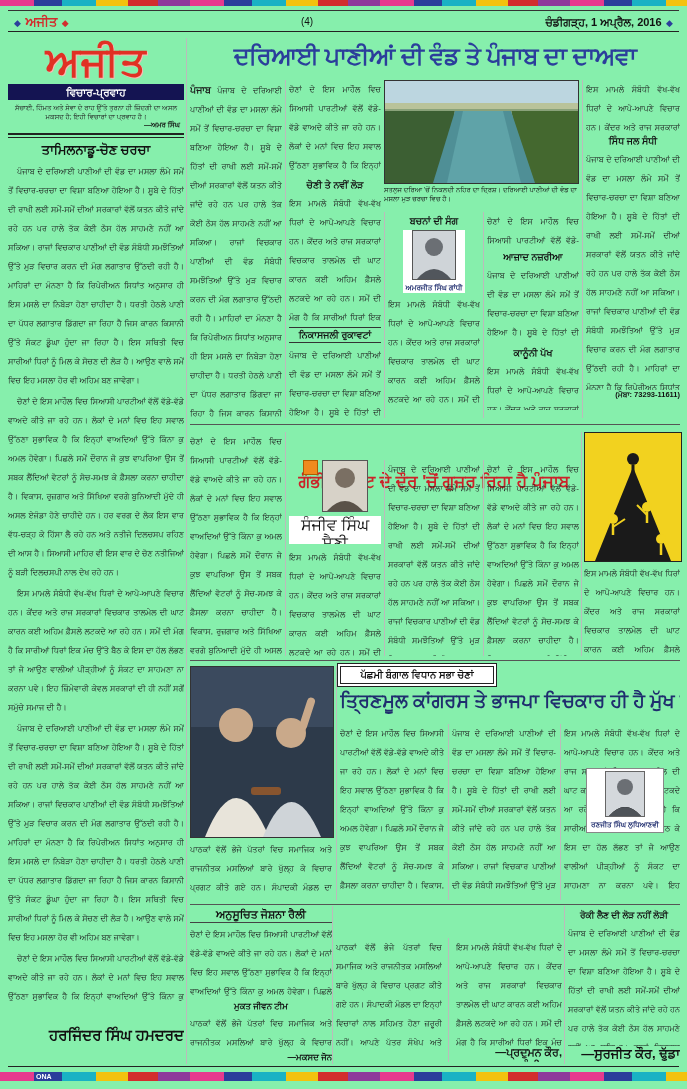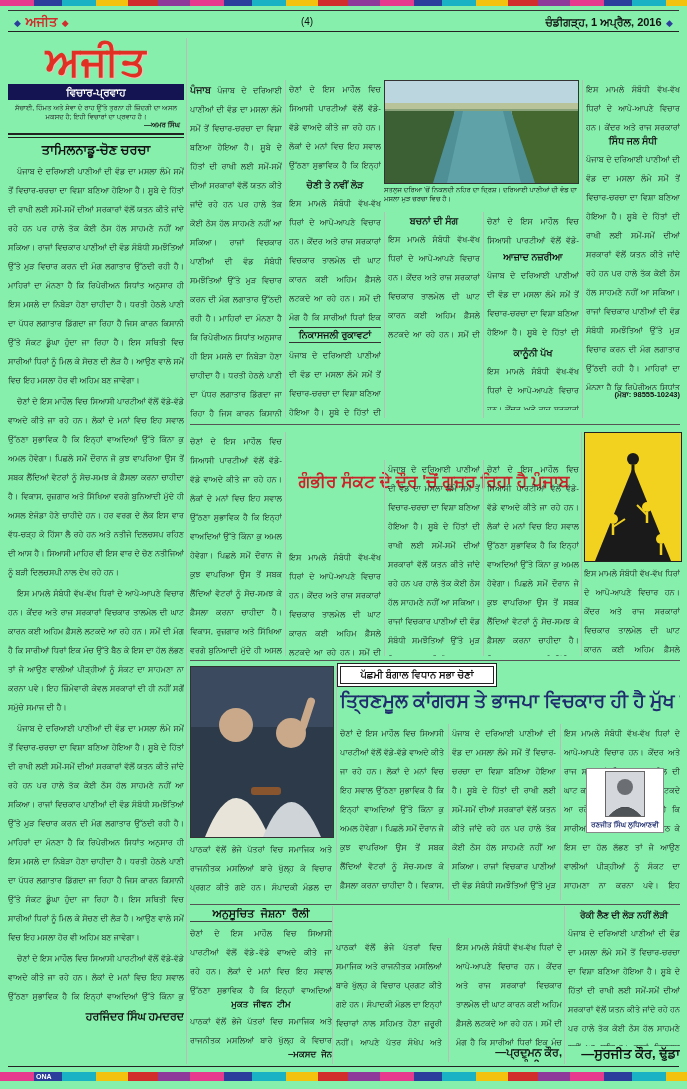--- a/index.html
+++ b/index.html
@@ -63,24 +63,25 @@
     <div class="div2" style="margin:4px 0;"></div>
     <div class="edtitle">ਤਾਮਿਲਨਾਡੂ-ਚੋਣ ਚਰਚਾ</div>
     <div class="body-col" style="height:846px;margin-top:4px;">
       <p>ਪੰਜਾਬ ਦੇ ਦਰਿਆਈ ਪਾਣੀਆਂ ਦੀ ਵੰਡ ਦਾ ਮਸਲਾ ਲੰਮੇ ਸਮੇਂ ਤੋਂ ਵਿਚਾਰ-ਚਰਚਾ ਦਾ ਵਿਸ਼ਾ ਬਣਿਆ ਹੋਇਆ ਹੈ। ਸੂਬੇ ਦੇ ਹਿੱਤਾਂ ਦੀ ਰਾਖੀ ਲਈ ਸਮੇਂ-ਸਮੇਂ ਦੀਆਂ ਸਰਕਾਰਾਂ ਵੱਲੋਂ ਯਤਨ ਕੀਤੇ ਜਾਂਦੇ ਰਹੇ ਹਨ ਪਰ ਹਾਲੇ ਤੱਕ ਕੋਈ ਠੋਸ ਹੱਲ ਸਾਹਮਣੇ ਨਹੀਂ ਆ ਸਕਿਆ। ਰਾਜਾਂ ਵਿਚਕਾਰ ਪਾਣੀਆਂ ਦੀ ਵੰਡ ਸੰਬੰਧੀ ਸਮਝੌਤਿਆਂ ਉੱਤੇ ਮੁੜ ਵਿਚਾਰ ਕਰਨ ਦੀ ਮੰਗ ਲਗਾਤਾਰ ਉੱਠਦੀ ਰਹੀ ਹੈ। ਮਾਹਿਰਾਂ ਦਾ ਮੰਨਣਾ ਹੈ ਕਿ ਰਿਪੇਰੀਅਨ ਸਿਧਾਂਤ ਅਨੁਸਾਰ ਹੀ ਇਸ ਮਸਲੇ ਦਾ ਨਿਬੇੜਾ ਹੋਣਾ ਚਾਹੀਦਾ ਹੈ। ਧਰਤੀ ਹੇਠਲੇ ਪਾਣੀ ਦਾ ਪੱਧਰ ਲਗਾਤਾਰ ਡਿੱਗਦਾ ਜਾ ਰਿਹਾ ਹੈ ਜਿਸ ਕਾਰਨ ਕਿਸਾਨੀ ਉੱਤੇ ਸੰਕਟ ਡੂੰਘਾ ਹੁੰਦਾ ਜਾ ਰਿਹਾ ਹੈ। ਇਸ ਸਥਿਤੀ ਵਿਚ ਸਾਰੀਆਂ ਧਿਰਾਂ ਨੂੰ ਮਿਲ ਕੇ ਸੋਚਣ ਦੀ ਲੋੜ ਹੈ। ਆਉਣ ਵਾਲੇ ਸਮੇਂ ਵਿਚ ਇਹ ਮਸਲਾ ਹੋਰ ਵੀ ਅਹਿਮ ਬਣ ਜਾਵੇਗਾ।</p>
       <p>ਚੋਣਾਂ ਦੇ ਇਸ ਮਾਹੌਲ ਵਿਚ ਸਿਆਸੀ ਪਾਰਟੀਆਂ ਵੱਲੋਂ ਵੱਡੇ-ਵੱਡੇ ਵਾਅਦੇ ਕੀਤੇ ਜਾ ਰਹੇ ਹਨ। ਲੋਕਾਂ ਦੇ ਮਨਾਂ ਵਿਚ ਇਹ ਸਵਾਲ ਉੱਠਣਾ ਸੁਭਾਵਿਕ ਹੈ ਕਿ ਇਨ੍ਹਾਂ ਵਾਅਦਿਆਂ ਉੱਤੇ ਕਿੰਨਾ ਕੁ ਅਮਲ ਹੋਵੇਗਾ। ਪਿਛਲੇ ਸਮੇਂ ਦੌਰਾਨ ਜੋ ਕੁਝ ਵਾਪਰਿਆ ਉਸ ਤੋਂ ਸਬਕ ਲੈਂਦਿਆਂ ਵੋਟਰਾਂ ਨੂੰ ਸੋਚ-ਸਮਝ ਕੇ ਫ਼ੈਸਲਾ ਕਰਨਾ ਚਾਹੀਦਾ ਹੈ। ਵਿਕਾਸ, ਰੁਜ਼ਗਾਰ ਅਤੇ ਸਿੱਖਿਆ ਵਰਗੇ ਬੁਨਿਆਦੀ ਮੁੱਦੇ ਹੀ ਅਸਲ ਏਜੰਡਾ ਹੋਣੇ ਚਾਹੀਦੇ ਹਨ। ਹਰ ਵਰਗ ਦੇ ਲੋਕ ਇਸ ਵਾਰ ਵੱਧ-ਚੜ੍ਹ ਕੇ ਹਿੱਸਾ ਲੈ ਰਹੇ ਹਨ ਅਤੇ ਨਤੀਜੇ ਦਿਲਚਸਪ ਰਹਿਣ ਦੀ ਆਸ ਹੈ। ਸਿਆਸੀ ਮਾਹਿਰ ਵੀ ਇਸ ਵਾਰ ਦੇ ਚੋਣ ਨਤੀਜਿਆਂ ਨੂੰ ਬੜੀ ਦਿਲਚਸਪੀ ਨਾਲ ਦੇਖ ਰਹੇ ਹਨ।</p>
       <p>ਇਸ ਮਾਮਲੇ ਸੰਬੰਧੀ ਵੱਖ-ਵੱਖ ਧਿਰਾਂ ਦੇ ਆਪੋ-ਆਪਣੇ ਵਿਚਾਰ ਹਨ। ਕੇਂਦਰ ਅਤੇ ਰਾਜ ਸਰਕਾਰਾਂ ਵਿਚਕਾਰ ਤਾਲਮੇਲ ਦੀ ਘਾਟ ਕਾਰਨ ਕਈ ਅਹਿਮ ਫ਼ੈਸਲੇ ਲਟਕਦੇ ਆ ਰਹੇ ਹਨ। ਸਮੇਂ ਦੀ ਮੰਗ ਹੈ ਕਿ ਸਾਰੀਆਂ ਧਿਰਾਂ ਇਕ ਮੰਚ ਉੱਤੇ ਬੈਠ ਕੇ ਇਸ ਦਾ ਹੱਲ ਲੱਭਣ ਤਾਂ ਜੋ ਆਉਣ ਵਾਲੀਆਂ ਪੀੜ੍ਹੀਆਂ ਨੂੰ ਸੰਕਟ ਦਾ ਸਾਹਮਣਾ ਨਾ ਕਰਨਾ ਪਵੇ। ਇਹ ਜ਼ਿੰਮੇਵਾਰੀ ਕੇਵਲ ਸਰਕਾਰਾਂ ਦੀ ਹੀ ਨਹੀਂ ਸਗੋਂ ਸਮੁੱਚੇ ਸਮਾਜ ਦੀ ਹੈ।</p>
       <p>ਪੰਜਾਬ ਦੇ ਦਰਿਆਈ ਪਾਣੀਆਂ ਦੀ ਵੰਡ ਦਾ ਮਸਲਾ ਲੰਮੇ ਸਮੇਂ ਤੋਂ ਵਿਚਾਰ-ਚਰਚਾ ਦਾ ਵਿਸ਼ਾ ਬਣਿਆ ਹੋਇਆ ਹੈ। ਸੂਬੇ ਦੇ ਹਿੱਤਾਂ ਦੀ ਰਾਖੀ ਲਈ ਸਮੇਂ-ਸਮੇਂ ਦੀਆਂ ਸਰਕਾਰਾਂ ਵੱਲੋਂ ਯਤਨ ਕੀਤੇ ਜਾਂਦੇ ਰਹੇ ਹਨ ਪਰ ਹਾਲੇ ਤੱਕ ਕੋਈ ਠੋਸ ਹੱਲ ਸਾਹਮਣੇ ਨਹੀਂ ਆ ਸਕਿਆ। ਰਾਜਾਂ ਵਿਚਕਾਰ ਪਾਣੀਆਂ ਦੀ ਵੰਡ ਸੰਬੰਧੀ ਸਮਝੌਤਿਆਂ ਉੱਤੇ ਮੁੜ ਵਿਚਾਰ ਕਰਨ ਦੀ ਮੰਗ ਲਗਾਤਾਰ ਉੱਠਦੀ ਰਹੀ ਹੈ। ਮਾਹਿਰਾਂ ਦਾ ਮੰਨਣਾ ਹੈ ਕਿ ਰਿਪੇਰੀਅਨ ਸਿਧਾਂਤ ਅਨੁਸਾਰ ਹੀ ਇਸ ਮਸਲੇ ਦਾ ਨਿਬੇੜਾ ਹੋਣਾ ਚਾਹੀਦਾ ਹੈ। ਧਰਤੀ ਹੇਠਲੇ ਪਾਣੀ ਦਾ ਪੱਧਰ ਲਗਾਤਾਰ ਡਿੱਗਦਾ ਜਾ ਰਿਹਾ ਹੈ ਜਿਸ ਕਾਰਨ ਕਿਸਾਨੀ ਉੱਤੇ ਸੰਕਟ ਡੂੰਘਾ ਹੁੰਦਾ ਜਾ ਰਿਹਾ ਹੈ। ਇਸ ਸਥਿਤੀ ਵਿਚ ਸਾਰੀਆਂ ਧਿਰਾਂ ਨੂੰ ਮਿਲ ਕੇ ਸੋਚਣ ਦੀ ਲੋੜ ਹੈ। ਆਉਣ ਵਾਲੇ ਸਮੇਂ ਵਿਚ ਇਹ ਮਸਲਾ ਹੋਰ ਵੀ ਅਹਿਮ ਬਣ ਜਾਵੇਗਾ।</p>
       <p>ਚੋਣਾਂ ਦੇ ਇਸ ਮਾਹੌਲ ਵਿਚ ਸਿਆਸੀ ਪਾਰਟੀਆਂ ਵੱਲੋਂ ਵੱਡੇ-ਵੱਡੇ ਵਾਅਦੇ ਕੀਤੇ ਜਾ ਰਹੇ ਹਨ। ਲੋਕਾਂ ਦੇ ਮਨਾਂ ਵਿਚ ਇਹ ਸਵਾਲ ਉੱਠਣਾ ਸੁਭਾਵਿਕ ਹੈ ਕਿ ਇਨ੍ਹਾਂ ਵਾਅਦਿਆਂ ਉੱਤੇ ਕਿੰਨਾ ਕੁ ਅਮਲ ਹੋਵੇਗਾ। ਪਿਛਲੇ ਸਮੇਂ ਦੌਰਾਨ ਜੋ ਕੁਝ ਵਾਪਰਿਆ ਉਸ ਤੋਂ ਸਬਕ ਲੈਂਦਿਆਂ ਵੋਟਰਾਂ ਨੂੰ ਸੋਚ-ਸਮਝ ਕੇ ਫ਼ੈਸਲਾ ਕਰਨਾ ਚਾਹੀਦਾ ਹੈ। ਵਿਕਾਸ, ਰੁਜ਼ਗਾਰ ਅਤੇ ਸਿੱਖਿਆ ਵਰਗੇ ਬੁਨਿਆਦੀ ਮੁੱਦੇ ਹੀ ਅਸਲ ਏਜੰਡਾ ਹੋਣੇ ਚਾਹੀਦੇ ਹਨ। ਹਰ ਵਰਗ ਦੇ ਲੋਕ ਇਸ ਵਾਰ ਵੱਧ-ਚੜ੍ਹ ਕੇ ਹਿੱਸਾ ਲੈ ਰਹੇ ਹਨ ਅਤੇ ਨਤੀਜੇ ਦਿਲਚਸਪ ਰਹਿਣ ਦੀ ਆਸ ਹੈ। ਸਿਆਸੀ ਮਾਹਿਰ ਵੀ ਇਸ ਵਾਰ ਦੇ ਚੋਣ ਨਤੀਜਿਆਂ ਨੂੰ ਬੜੀ ਦਿਲਚਸਪੀ ਨਾਲ ਦੇਖ ਰਹੇ ਹਨ।</p>
       <p>ਇਸ ਮਾਮਲੇ ਸੰਬੰਧੀ ਵੱਖ-ਵੱਖ ਧਿਰਾਂ ਦੇ ਆਪੋ-ਆਪਣੇ ਵਿਚਾਰ ਹਨ। ਕੇਂਦਰ ਅਤੇ ਰਾਜ ਸਰਕਾਰਾਂ ਵਿਚਕਾਰ ਤਾਲਮੇਲ ਦੀ ਘਾਟ ਕਾਰਨ ਕਈ ਅਹਿਮ ਫ਼ੈਸਲੇ ਲਟਕਦੇ ਆ ਰਹੇ ਹਨ। ਸਮੇਂ ਦੀ ਮੰਗ ਹੈ ਕਿ ਸਾਰੀਆਂ ਧਿਰਾਂ ਇਕ ਮੰਚ ਉੱਤੇ ਬੈਠ ਕੇ ਇਸ ਦਾ ਹੱਲ ਲੱਭਣ ਤਾਂ ਜੋ ਆਉਣ ਵਾਲੀਆਂ ਪੀੜ੍ਹੀਆਂ ਨੂੰ ਸੰਕਟ ਦਾ ਸਾਹਮਣਾ ਨਾ ਕਰਨਾ ਪਵੇ। ਇਹ ਜ਼ਿੰਮੇਵਾਰੀ ਕੇਵਲ ਸਰਕਾਰਾਂ ਦੀ ਹੀ ਨਹੀਂ ਸਗੋਂ ਸਮੁੱਚੇ ਸਮਾਜ ਦੀ ਹੈ।</p>
     </div>
-    <div class="sig" style="font-size:11px;margin-top:2px;font-family:Liberation Serif, serif;">ਹਰਜਿੰਦਰ ਸਿੰਘ ਹਮਦਰਦ</div>
+    <div class="sig" style="font-size:15px;margin-top:18px;">ਹਰਜਿੰਦਰ ਸਿੰਘ ਹਮਦਰਦ</div>
   </div>
   <div class="abs rule-v" style="left:186px;top:38px;height:1026px;"></div>
 
+  <div class="abs headline-main" style="left:190px;top:42px;width:490px;height:32px;">ਦਰਿਆਈ ਪਾਣੀਆਂ ਦੀ ਵੰਡ ਤੇ ਪੰਜਾਬ ਦਾ ਦਾਅਵਾ</div>
 
   <div class="abs photo-frame" style="left:384px;top:80px;width:193px;height:102px;">
     <svg width="193" height="102" viewBox="0 0 193 102">
       <rect x="0" y="0" width="193" height="30" fill="#bcd6e0"></rect>
       <rect x="0" y="22" width="193" height="80" fill="#b9c39a"></rect>
       <path d="M0,28 L70,28 L60,102 L0,102 Z" fill="#3c5f33"></path>
       <path d="M193,28 L126,28 L140,102 L193,102 Z" fill="#44682f"></path>
       <path d="M70,30 L126,30 L150,102 L48,102 Z" fill="#4f8f96"></path>
       <path d="M78,30 L118,30 L136,102 L62,102 Z" fill="#5fa3a8"></path>
       <rect x="0" y="28" width="193" height="2" fill="#8aa27a"></rect>
@@ -96,48 +97,62 @@
   <div class="abs" style="left:289px;top:80px;width:92px;height:338px;overflow:hidden;">
     <div class="body-col" style="height:96px;">ਚੋਣਾਂ ਦੇ ਇਸ ਮਾਹੌਲ ਵਿਚ ਸਿਆਸੀ ਪਾਰਟੀਆਂ ਵੱਲੋਂ ਵੱਡੇ-ਵੱਡੇ ਵਾਅਦੇ ਕੀਤੇ ਜਾ ਰਹੇ ਹਨ। ਲੋਕਾਂ ਦੇ ਮਨਾਂ ਵਿਚ ਇਹ ਸਵਾਲ ਉੱਠਣਾ ਸੁਭਾਵਿਕ ਹੈ ਕਿ ਇਨ੍ਹਾਂ ਵਾਅਦਿਆਂ ਉੱਤੇ ਕਿੰਨਾ ਕੁ ਅਮਲ ਹੋਵੇਗਾ। ਪਿਛਲੇ ਸਮੇਂ ਦੌਰਾਨ ਜੋ ਕੁਝ ਵਾਪਰਿਆ ਉਸ ਤੋਂ ਸਬਕ ਲੈਂਦਿਆਂ ਵੋਟਰਾਂ ਨੂੰ ਸੋਚ-ਸਮਝ ਕੇ ਫ਼ੈਸਲਾ ਕਰਨਾ ਚਾਹੀਦਾ ਹੈ। ਵਿਕਾਸ, ਰੁਜ਼ਗਾਰ ਅਤੇ ਸਿੱਖਿਆ ਵਰਗੇ ਬੁਨਿਆਦੀ ਮੁੱਦੇ ਹੀ ਅਸਲ ਏਜੰਡਾ ਹੋਣੇ ਚਾਹੀਦੇ ਹਨ। ਹਰ ਵਰਗ ਦੇ ਲੋਕ ਇਸ ਵਾਰ ਵੱਧ-ਚੜ੍ਹ ਕੇ ਹਿੱਸਾ ਲੈ ਰਹੇ ਹਨ ਅਤੇ ਨਤੀਜੇ ਦਿਲਚਸਪ ਰਹਿਣ ਦੀ ਆਸ ਹੈ। ਸਿਆਸੀ ਮਾਹਿਰ ਵੀ ਇਸ ਵਾਰ ਦੇ ਚੋਣ ਨਤੀਜਿਆਂ ਨੂੰ ਬੜੀ ਦਿਲਚਸਪੀ ਨਾਲ ਦੇਖ ਰਹੇ ਹਨ।</div>
     <div class="subhead">ਚੋਣੀ ਤੇ ਨਵੀਂ ਲੋੜ</div>
     <div class="body-col" style="height:130px;">ਇਸ ਮਾਮਲੇ ਸੰਬੰਧੀ ਵੱਖ-ਵੱਖ ਧਿਰਾਂ ਦੇ ਆਪੋ-ਆਪਣੇ ਵਿਚਾਰ ਹਨ। ਕੇਂਦਰ ਅਤੇ ਰਾਜ ਸਰਕਾਰਾਂ ਵਿਚਕਾਰ ਤਾਲਮੇਲ ਦੀ ਘਾਟ ਕਾਰਨ ਕਈ ਅਹਿਮ ਫ਼ੈਸਲੇ ਲਟਕਦੇ ਆ ਰਹੇ ਹਨ। ਸਮੇਂ ਦੀ ਮੰਗ ਹੈ ਕਿ ਸਾਰੀਆਂ ਧਿਰਾਂ ਇਕ ਮੰਚ ਉੱਤੇ ਬੈਠ ਕੇ ਇਸ ਦਾ ਹੱਲ ਲੱਭਣ ਤਾਂ ਜੋ ਆਉਣ ਵਾਲੀਆਂ ਪੀੜ੍ਹੀਆਂ ਨੂੰ ਸੰਕਟ ਦਾ ਸਾਹਮਣਾ ਨਾ ਕਰਨਾ ਪਵੇ। ਇਹ ਜ਼ਿੰਮੇਵਾਰੀ ਕੇਵਲ ਸਰਕਾਰਾਂ ਦੀ ਹੀ ਨਹੀਂ ਸਗੋਂ ਸਮੁੱਚੇ ਸਮਾਜ ਦੀ ਹੈ।</div>
     <div class="subhead boxed">ਨਿਕਾਸਜਲੀ ਰੁਕਾਵਟਾਂ</div>
     <div class="body-col" style="height:74px;">ਪੰਜਾਬ ਦੇ ਦਰਿਆਈ ਪਾਣੀਆਂ ਦੀ ਵੰਡ ਦਾ ਮਸਲਾ ਲੰਮੇ ਸਮੇਂ ਤੋਂ ਵਿਚਾਰ-ਚਰਚਾ ਦਾ ਵਿਸ਼ਾ ਬਣਿਆ ਹੋਇਆ ਹੈ। ਸੂਬੇ ਦੇ ਹਿੱਤਾਂ ਦੀ ਰਾਖੀ ਲਈ ਸਮੇਂ-ਸਮੇਂ ਦੀਆਂ ਸਰਕਾਰਾਂ ਵੱਲੋਂ ਯਤਨ ਕੀਤੇ ਜਾਂਦੇ ਰਹੇ ਹਨ ਪਰ ਹਾਲੇ ਤੱਕ ਕੋਈ ਠੋਸ ਹੱਲ ਸਾਹਮਣੇ ਨਹੀਂ ਆ ਸਕਿਆ। ਰਾਜਾਂ ਵਿਚਕਾਰ ਪਾਣੀਆਂ ਦੀ ਵੰਡ ਸੰਬੰਧੀ ਸਮਝੌਤਿਆਂ ਉੱਤੇ ਮੁੜ ਵਿਚਾਰ ਕਰਨ ਦੀ ਮੰਗ ਲਗਾਤਾਰ ਉੱਠਦੀ ਰਹੀ ਹੈ। ਮਾਹਿਰਾਂ ਦਾ ਮੰਨਣਾ ਹੈ ਕਿ ਰਿਪੇਰੀਅਨ ਸਿਧਾਂਤ ਅਨੁਸਾਰ ਹੀ ਇਸ ਮਸਲੇ ਦਾ ਨਿਬੇੜਾ ਹੋਣਾ ਚਾਹੀਦਾ ਹੈ। ਧਰਤੀ ਹੇਠਲੇ ਪਾਣੀ ਦਾ ਪੱਧਰ ਲਗਾਤਾਰ ਡਿੱਗਦਾ ਜਾ ਰਿਹਾ ਹੈ ਜਿਸ ਕਾਰਨ ਕਿਸਾਨੀ ਉੱਤੇ ਸੰਕਟ ਡੂੰਘਾ ਹੁੰਦਾ ਜਾ ਰਿਹਾ ਹੈ। ਇਸ ਸਥਿਤੀ ਵਿਚ ਸਾਰੀਆਂ ਧਿਰਾਂ ਨੂੰ ਮਿਲ ਕੇ ਸੋਚਣ ਦੀ ਲੋੜ ਹੈ। ਆਉਣ ਵਾਲੇ ਸਮੇਂ ਵਿਚ ਇਹ ਮਸਲਾ ਹੋਰ ਵੀ ਅਹਿਮ ਬਣ ਜਾਵੇਗਾ।</div>
   </div>
 
   <div class="abs" style="left:388px;top:212px;width:92px;height:206px;overflow:hidden;">
     <div class="subhead">ਬਚਨਾਂ ਦੀ ਸੰਗ</div>
+    <div class="thumb" style="margin:2px auto;width:62px;">
+      <svg width="42" height="48" viewBox="0 0 42 48" style="border:1px solid #555;background:#cfd4d8;">
+        <circle cx="21" cy="16" r="9" fill="#6b6f74"></circle>
+        <path d="M4,48 Q21,28 38,48 Z" fill="#51565c"></path>
+      </svg>
+      <div class="cap">ਅਮਰਜੀਤ ਸਿੰਘ ਗਾਂਧੀ</div>
+    </div>
     <div class="body-col" style="height:112px;">ਇਸ ਮਾਮਲੇ ਸੰਬੰਧੀ ਵੱਖ-ਵੱਖ ਧਿਰਾਂ ਦੇ ਆਪੋ-ਆਪਣੇ ਵਿਚਾਰ ਹਨ। ਕੇਂਦਰ ਅਤੇ ਰਾਜ ਸਰਕਾਰਾਂ ਵਿਚਕਾਰ ਤਾਲਮੇਲ ਦੀ ਘਾਟ ਕਾਰਨ ਕਈ ਅਹਿਮ ਫ਼ੈਸਲੇ ਲਟਕਦੇ ਆ ਰਹੇ ਹਨ। ਸਮੇਂ ਦੀ ਮੰਗ ਹੈ ਕਿ ਸਾਰੀਆਂ ਧਿਰਾਂ ਇਕ ਮੰਚ ਉੱਤੇ ਬੈਠ ਕੇ ਇਸ ਦਾ ਹੱਲ ਲੱਭਣ ਤਾਂ ਜੋ ਆਉਣ ਵਾਲੀਆਂ ਪੀੜ੍ਹੀਆਂ ਨੂੰ ਸੰਕਟ ਦਾ ਸਾਹਮਣਾ ਨਾ ਕਰਨਾ ਪਵੇ। ਇਹ ਜ਼ਿੰਮੇਵਾਰੀ ਕੇਵਲ ਸਰਕਾਰਾਂ ਦੀ ਹੀ ਨਹੀਂ ਸਗੋਂ ਸਮੁੱਚੇ ਸਮਾਜ ਦੀ ਹੈ।</div>
   </div>
 
   <div class="abs" style="left:487px;top:212px;width:92px;height:206px;overflow:hidden;">
     <div class="body-col" style="height:36px;">ਚੋਣਾਂ ਦੇ ਇਸ ਮਾਹੌਲ ਵਿਚ ਸਿਆਸੀ ਪਾਰਟੀਆਂ ਵੱਲੋਂ ਵੱਡੇ-ਵੱਡੇ ਵਾਅਦੇ ਕੀਤੇ ਜਾ ਰਹੇ ਹਨ। ਲੋਕਾਂ ਦੇ ਮਨਾਂ ਵਿਚ ਇਹ ਸਵਾਲ ਉੱਠਣਾ ਸੁਭਾਵਿਕ ਹੈ ਕਿ ਇਨ੍ਹਾਂ ਵਾਅਦਿਆਂ ਉੱਤੇ ਕਿੰਨਾ ਕੁ ਅਮਲ ਹੋਵੇਗਾ। ਪਿਛਲੇ ਸਮੇਂ ਦੌਰਾਨ ਜੋ ਕੁਝ ਵਾਪਰਿਆ ਉਸ ਤੋਂ ਸਬਕ ਲੈਂਦਿਆਂ ਵੋਟਰਾਂ ਨੂੰ ਸੋਚ-ਸਮਝ ਕੇ ਫ਼ੈਸਲਾ ਕਰਨਾ ਚਾਹੀਦਾ ਹੈ। ਵਿਕਾਸ, ਰੁਜ਼ਗਾਰ ਅਤੇ ਸਿੱਖਿਆ ਵਰਗੇ ਬੁਨਿਆਦੀ ਮੁੱਦੇ ਹੀ ਅਸਲ ਏਜੰਡਾ ਹੋਣੇ ਚਾਹੀਦੇ ਹਨ। ਹਰ ਵਰਗ ਦੇ ਲੋਕ ਇਸ ਵਾਰ ਵੱਧ-ਚੜ੍ਹ ਕੇ ਹਿੱਸਾ ਲੈ ਰਹੇ ਹਨ ਅਤੇ ਨਤੀਜੇ ਦਿਲਚਸਪ ਰਹਿਣ ਦੀ ਆਸ ਹੈ। ਸਿਆਸੀ ਮਾਹਿਰ ਵੀ ਇਸ ਵਾਰ ਦੇ ਚੋਣ ਨਤੀਜਿਆਂ ਨੂੰ ਬੜੀ ਦਿਲਚਸਪੀ ਨਾਲ ਦੇਖ ਰਹੇ ਹਨ।</div>
     <div class="subhead">ਆਜ਼ਾਦ ਨਜ਼ਰੀਆ</div>
     <div class="body-col" style="height:78px;">ਪੰਜਾਬ ਦੇ ਦਰਿਆਈ ਪਾਣੀਆਂ ਦੀ ਵੰਡ ਦਾ ਮਸਲਾ ਲੰਮੇ ਸਮੇਂ ਤੋਂ ਵਿਚਾਰ-ਚਰਚਾ ਦਾ ਵਿਸ਼ਾ ਬਣਿਆ ਹੋਇਆ ਹੈ। ਸੂਬੇ ਦੇ ਹਿੱਤਾਂ ਦੀ ਰਾਖੀ ਲਈ ਸਮੇਂ-ਸਮੇਂ ਦੀਆਂ ਸਰਕਾਰਾਂ ਵੱਲੋਂ ਯਤਨ ਕੀਤੇ ਜਾਂਦੇ ਰਹੇ ਹਨ ਪਰ ਹਾਲੇ ਤੱਕ ਕੋਈ ਠੋਸ ਹੱਲ ਸਾਹਮਣੇ ਨਹੀਂ ਆ ਸਕਿਆ। ਰਾਜਾਂ ਵਿਚਕਾਰ ਪਾਣੀਆਂ ਦੀ ਵੰਡ ਸੰਬੰਧੀ ਸਮਝੌਤਿਆਂ ਉੱਤੇ ਮੁੜ ਵਿਚਾਰ ਕਰਨ ਦੀ ਮੰਗ ਲਗਾਤਾਰ ਉੱਠਦੀ ਰਹੀ ਹੈ। ਮਾਹਿਰਾਂ ਦਾ ਮੰਨਣਾ ਹੈ ਕਿ ਰਿਪੇਰੀਅਨ ਸਿਧਾਂਤ ਅਨੁਸਾਰ ਹੀ ਇਸ ਮਸਲੇ ਦਾ ਨਿਬੇੜਾ ਹੋਣਾ ਚਾਹੀਦਾ ਹੈ। ਧਰਤੀ ਹੇਠਲੇ ਪਾਣੀ ਦਾ ਪੱਧਰ ਲਗਾਤਾਰ ਡਿੱਗਦਾ ਜਾ ਰਿਹਾ ਹੈ ਜਿਸ ਕਾਰਨ ਕਿਸਾਨੀ ਉੱਤੇ ਸੰਕਟ ਡੂੰਘਾ ਹੁੰਦਾ ਜਾ ਰਿਹਾ ਹੈ। ਇਸ ਸਥਿਤੀ ਵਿਚ ਸਾਰੀਆਂ ਧਿਰਾਂ ਨੂੰ ਮਿਲ ਕੇ ਸੋਚਣ ਦੀ ਲੋੜ ਹੈ। ਆਉਣ ਵਾਲੇ ਸਮੇਂ ਵਿਚ ਇਹ ਮਸਲਾ ਹੋਰ ਵੀ ਅਹਿਮ ਬਣ ਜਾਵੇਗਾ।</div>
     <div class="subhead">ਕਾਨੂੰਨੀ ਪੱਖ</div>
     <div class="body-col" style="height:48px;">ਇਸ ਮਾਮਲੇ ਸੰਬੰਧੀ ਵੱਖ-ਵੱਖ ਧਿਰਾਂ ਦੇ ਆਪੋ-ਆਪਣੇ ਵਿਚਾਰ ਹਨ। ਕੇਂਦਰ ਅਤੇ ਰਾਜ ਸਰਕਾਰਾਂ ਵਿਚਕਾਰ ਤਾਲਮੇਲ ਦੀ ਘਾਟ ਕਾਰਨ ਕਈ ਅਹਿਮ ਫ਼ੈਸਲੇ ਲਟਕਦੇ ਆ ਰਹੇ ਹਨ। ਸਮੇਂ ਦੀ ਮੰਗ ਹੈ ਕਿ ਸਾਰੀਆਂ ਧਿਰਾਂ ਇਕ ਮੰਚ ਉੱਤੇ ਬੈਠ ਕੇ ਇਸ ਦਾ ਹੱਲ ਲੱਭਣ ਤਾਂ ਜੋ ਆਉਣ ਵਾਲੀਆਂ ਪੀੜ੍ਹੀਆਂ ਨੂੰ ਸੰਕਟ ਦਾ ਸਾਹਮਣਾ ਨਾ ਕਰਨਾ ਪਵੇ। ਇਹ ਜ਼ਿੰਮੇਵਾਰੀ ਕੇਵਲ ਸਰਕਾਰਾਂ ਦੀ ਹੀ ਨਹੀਂ ਸਗੋਂ ਸਮੁੱਚੇ ਸਮਾਜ ਦੀ ਹੈ।</div>
   </div>
 
   <div class="abs" style="left:586px;top:80px;width:94px;height:338px;overflow:hidden;">
     <div class="body-col" style="height:52px;">ਇਸ ਮਾਮਲੇ ਸੰਬੰਧੀ ਵੱਖ-ਵੱਖ ਧਿਰਾਂ ਦੇ ਆਪੋ-ਆਪਣੇ ਵਿਚਾਰ ਹਨ। ਕੇਂਦਰ ਅਤੇ ਰਾਜ ਸਰਕਾਰਾਂ ਵਿਚਕਾਰ ਤਾਲਮੇਲ ਦੀ ਘਾਟ ਕਾਰਨ ਕਈ ਅਹਿਮ ਫ਼ੈਸਲੇ ਲਟਕਦੇ ਆ ਰਹੇ ਹਨ। ਸਮੇਂ ਦੀ ਮੰਗ ਹੈ ਕਿ ਸਾਰੀਆਂ ਧਿਰਾਂ ਇਕ ਮੰਚ ਉੱਤੇ ਬੈਠ ਕੇ ਇਸ ਦਾ ਹੱਲ ਲੱਭਣ ਤਾਂ ਜੋ ਆਉਣ ਵਾਲੀਆਂ ਪੀੜ੍ਹੀਆਂ ਨੂੰ ਸੰਕਟ ਦਾ ਸਾਹਮਣਾ ਨਾ ਕਰਨਾ ਪਵੇ। ਇਹ ਜ਼ਿੰਮੇਵਾਰੀ ਕੇਵਲ ਸਰਕਾਰਾਂ ਦੀ ਹੀ ਨਹੀਂ ਸਗੋਂ ਸਮੁੱਚੇ ਸਮਾਜ ਦੀ ਹੈ।</div>
     <div class="subhead">ਸਿੰਧ ਜਲ ਸੰਧੀ</div>
     <div class="body-col" style="height:240px;">ਪੰਜਾਬ ਦੇ ਦਰਿਆਈ ਪਾਣੀਆਂ ਦੀ ਵੰਡ ਦਾ ਮਸਲਾ ਲੰਮੇ ਸਮੇਂ ਤੋਂ ਵਿਚਾਰ-ਚਰਚਾ ਦਾ ਵਿਸ਼ਾ ਬਣਿਆ ਹੋਇਆ ਹੈ। ਸੂਬੇ ਦੇ ਹਿੱਤਾਂ ਦੀ ਰਾਖੀ ਲਈ ਸਮੇਂ-ਸਮੇਂ ਦੀਆਂ ਸਰਕਾਰਾਂ ਵੱਲੋਂ ਯਤਨ ਕੀਤੇ ਜਾਂਦੇ ਰਹੇ ਹਨ ਪਰ ਹਾਲੇ ਤੱਕ ਕੋਈ ਠੋਸ ਹੱਲ ਸਾਹਮਣੇ ਨਹੀਂ ਆ ਸਕਿਆ। ਰਾਜਾਂ ਵਿਚਕਾਰ ਪਾਣੀਆਂ ਦੀ ਵੰਡ ਸੰਬੰਧੀ ਸਮਝੌਤਿਆਂ ਉੱਤੇ ਮੁੜ ਵਿਚਾਰ ਕਰਨ ਦੀ ਮੰਗ ਲਗਾਤਾਰ ਉੱਠਦੀ ਰਹੀ ਹੈ। ਮਾਹਿਰਾਂ ਦਾ ਮੰਨਣਾ ਹੈ ਕਿ ਰਿਪੇਰੀਅਨ ਸਿਧਾਂਤ ਅਨੁਸਾਰ ਹੀ ਇਸ ਮਸਲੇ ਦਾ ਨਿਬੇੜਾ ਹੋਣਾ ਚਾਹੀਦਾ ਹੈ। ਧਰਤੀ ਹੇਠਲੇ ਪਾਣੀ ਦਾ ਪੱਧਰ ਲਗਾਤਾਰ ਡਿੱਗਦਾ ਜਾ ਰਿਹਾ ਹੈ ਜਿਸ ਕਾਰਨ ਕਿਸਾਨੀ ਉੱਤੇ ਸੰਕਟ ਡੂੰਘਾ ਹੁੰਦਾ ਜਾ ਰਿਹਾ ਹੈ। ਇਸ ਸਥਿਤੀ ਵਿਚ ਸਾਰੀਆਂ ਧਿਰਾਂ ਨੂੰ ਮਿਲ ਕੇ ਸੋਚਣ ਦੀ ਲੋੜ ਹੈ। ਆਉਣ ਵਾਲੇ ਸਮੇਂ ਵਿਚ ਇਹ ਮਸਲਾ ਹੋਰ ਵੀ ਅਹਿਮ ਬਣ ਜਾਵੇਗਾ।</div>
-    <div class="sig" style="font-size:7.5px;">(ਮੋਬਾ: 98555-10243)</div>
+    <div class="sig" style="font-size:7.5px;">(ਮੋਬਾ: 73293-11611)</div>
   </div>
 
   <div class="abs rule-v" style="left:285px;top:80px;height:338px;"></div>
   <div class="abs rule-v" style="left:384px;top:212px;height:206px;"></div>
   <div class="abs rule-v" style="left:483px;top:212px;height:206px;"></div>
   <div class="abs rule-v" style="left:582px;top:80px;height:338px;"></div>
   <div class="abs rule-h" style="left:190px;top:424px;width:490px;"></div>
 
   <div class="abs body-col" style="left:190px;top:432px;width:92px;height:224px;">ਚੋਣਾਂ ਦੇ ਇਸ ਮਾਹੌਲ ਵਿਚ ਸਿਆਸੀ ਪਾਰਟੀਆਂ ਵੱਲੋਂ ਵੱਡੇ-ਵੱਡੇ ਵਾਅਦੇ ਕੀਤੇ ਜਾ ਰਹੇ ਹਨ। ਲੋਕਾਂ ਦੇ ਮਨਾਂ ਵਿਚ ਇਹ ਸਵਾਲ ਉੱਠਣਾ ਸੁਭਾਵਿਕ ਹੈ ਕਿ ਇਨ੍ਹਾਂ ਵਾਅਦਿਆਂ ਉੱਤੇ ਕਿੰਨਾ ਕੁ ਅਮਲ ਹੋਵੇਗਾ। ਪਿਛਲੇ ਸਮੇਂ ਦੌਰਾਨ ਜੋ ਕੁਝ ਵਾਪਰਿਆ ਉਸ ਤੋਂ ਸਬਕ ਲੈਂਦਿਆਂ ਵੋਟਰਾਂ ਨੂੰ ਸੋਚ-ਸਮਝ ਕੇ ਫ਼ੈਸਲਾ ਕਰਨਾ ਚਾਹੀਦਾ ਹੈ। ਵਿਕਾਸ, ਰੁਜ਼ਗਾਰ ਅਤੇ ਸਿੱਖਿਆ ਵਰਗੇ ਬੁਨਿਆਦੀ ਮੁੱਦੇ ਹੀ ਅਸਲ ਏਜੰਡਾ ਹੋਣੇ ਚਾਹੀਦੇ ਹਨ। ਹਰ ਵਰਗ ਦੇ ਲੋਕ ਇਸ ਵਾਰ ਵੱਧ-ਚੜ੍ਹ ਕੇ ਹਿੱਸਾ ਲੈ ਰਹੇ ਹਨ ਅਤੇ ਨਤੀਜੇ ਦਿਲਚਸਪ ਰਹਿਣ ਦੀ ਆਸ ਹੈ। ਸਿਆਸੀ ਮਾਹਿਰ ਵੀ ਇਸ ਵਾਰ ਦੇ ਚੋਣ ਨਤੀਜਿਆਂ ਨੂੰ ਬੜੀ ਦਿਲਚਸਪੀ ਨਾਲ ਦੇਖ ਰਹੇ ਹਨ।</div>
 
   <div class="abs headline-red" style="left:289px;top:432px;width:290px;height:24px;">ਗੰਭੀਰ ਸੰਕਟ ਦੇ ਦੌਰ 'ਚੋਂ ਗੁਜ਼ਰ ਰਿਹਾ ਹੈ ਪੰਜਾਬ</div>
 
+  <div class="abs" style="left:289px;top:460px;width:92px;height:84px;overflow:hidden;text-align:center;">
+    <span class="emblem" style="vertical-align:top;margin-right:4px;"></span><svg width="44" height="50" viewBox="0 0 44 50" style="border:1px solid #555;background:#d7d2c8;">
+      <circle cx="22" cy="17" r="10" fill="#7a6f63"></circle>
+      <path d="M4,50 Q22,30 40,50 Z" fill="#5a5248"></path>
+    </svg>
+    <div class="thumb cap">ਸੰਜੀਵ ਸਿੰਘ ਸੈਣੀ</div>
+  </div>
   <div class="abs body-col" style="left:289px;top:548px;width:92px;height:108px;">ਇਸ ਮਾਮਲੇ ਸੰਬੰਧੀ ਵੱਖ-ਵੱਖ ਧਿਰਾਂ ਦੇ ਆਪੋ-ਆਪਣੇ ਵਿਚਾਰ ਹਨ। ਕੇਂਦਰ ਅਤੇ ਰਾਜ ਸਰਕਾਰਾਂ ਵਿਚਕਾਰ ਤਾਲਮੇਲ ਦੀ ਘਾਟ ਕਾਰਨ ਕਈ ਅਹਿਮ ਫ਼ੈਸਲੇ ਲਟਕਦੇ ਆ ਰਹੇ ਹਨ। ਸਮੇਂ ਦੀ ਮੰਗ ਹੈ ਕਿ ਸਾਰੀਆਂ ਧਿਰਾਂ ਇਕ ਮੰਚ ਉੱਤੇ ਬੈਠ ਕੇ ਇਸ ਦਾ ਹੱਲ ਲੱਭਣ ਤਾਂ ਜੋ ਆਉਣ ਵਾਲੀਆਂ ਪੀੜ੍ਹੀਆਂ ਨੂੰ ਸੰਕਟ ਦਾ ਸਾਹਮਣਾ ਨਾ ਕਰਨਾ ਪਵੇ। ਇਹ ਜ਼ਿੰਮੇਵਾਰੀ ਕੇਵਲ ਸਰਕਾਰਾਂ ਦੀ ਹੀ ਨਹੀਂ ਸਗੋਂ ਸਮੁੱਚੇ ਸਮਾਜ ਦੀ ਹੈ।</div>
   <div class="abs body-col" style="left:388px;top:460px;width:92px;height:196px;">ਪੰਜਾਬ ਦੇ ਦਰਿਆਈ ਪਾਣੀਆਂ ਦੀ ਵੰਡ ਦਾ ਮਸਲਾ ਲੰਮੇ ਸਮੇਂ ਤੋਂ ਵਿਚਾਰ-ਚਰਚਾ ਦਾ ਵਿਸ਼ਾ ਬਣਿਆ ਹੋਇਆ ਹੈ। ਸੂਬੇ ਦੇ ਹਿੱਤਾਂ ਦੀ ਰਾਖੀ ਲਈ ਸਮੇਂ-ਸਮੇਂ ਦੀਆਂ ਸਰਕਾਰਾਂ ਵੱਲੋਂ ਯਤਨ ਕੀਤੇ ਜਾਂਦੇ ਰਹੇ ਹਨ ਪਰ ਹਾਲੇ ਤੱਕ ਕੋਈ ਠੋਸ ਹੱਲ ਸਾਹਮਣੇ ਨਹੀਂ ਆ ਸਕਿਆ। ਰਾਜਾਂ ਵਿਚਕਾਰ ਪਾਣੀਆਂ ਦੀ ਵੰਡ ਸੰਬੰਧੀ ਸਮਝੌਤਿਆਂ ਉੱਤੇ ਮੁੜ ਵਿਚਾਰ ਕਰਨ ਦੀ ਮੰਗ ਲਗਾਤਾਰ ਉੱਠਦੀ ਰਹੀ ਹੈ। ਮਾਹਿਰਾਂ ਦਾ ਮੰਨਣਾ ਹੈ ਕਿ ਰਿਪੇਰੀਅਨ ਸਿਧਾਂਤ ਅਨੁਸਾਰ ਹੀ ਇਸ ਮਸਲੇ ਦਾ ਨਿਬੇੜਾ ਹੋਣਾ ਚਾਹੀਦਾ ਹੈ। ਧਰਤੀ ਹੇਠਲੇ ਪਾਣੀ ਦਾ ਪੱਧਰ ਲਗਾਤਾਰ ਡਿੱਗਦਾ ਜਾ ਰਿਹਾ ਹੈ ਜਿਸ ਕਾਰਨ ਕਿਸਾਨੀ ਉੱਤੇ ਸੰਕਟ ਡੂੰਘਾ ਹੁੰਦਾ ਜਾ ਰਿਹਾ ਹੈ। ਇਸ ਸਥਿਤੀ ਵਿਚ ਸਾਰੀਆਂ ਧਿਰਾਂ ਨੂੰ ਮਿਲ ਕੇ ਸੋਚਣ ਦੀ ਲੋੜ ਹੈ। ਆਉਣ ਵਾਲੇ ਸਮੇਂ ਵਿਚ ਇਹ ਮਸਲਾ ਹੋਰ ਵੀ ਅਹਿਮ ਬਣ ਜਾਵੇਗਾ।</div>
   <div class="abs body-col" style="left:487px;top:460px;width:92px;height:196px;">ਚੋਣਾਂ ਦੇ ਇਸ ਮਾਹੌਲ ਵਿਚ ਸਿਆਸੀ ਪਾਰਟੀਆਂ ਵੱਲੋਂ ਵੱਡੇ-ਵੱਡੇ ਵਾਅਦੇ ਕੀਤੇ ਜਾ ਰਹੇ ਹਨ। ਲੋਕਾਂ ਦੇ ਮਨਾਂ ਵਿਚ ਇਹ ਸਵਾਲ ਉੱਠਣਾ ਸੁਭਾਵਿਕ ਹੈ ਕਿ ਇਨ੍ਹਾਂ ਵਾਅਦਿਆਂ ਉੱਤੇ ਕਿੰਨਾ ਕੁ ਅਮਲ ਹੋਵੇਗਾ। ਪਿਛਲੇ ਸਮੇਂ ਦੌਰਾਨ ਜੋ ਕੁਝ ਵਾਪਰਿਆ ਉਸ ਤੋਂ ਸਬਕ ਲੈਂਦਿਆਂ ਵੋਟਰਾਂ ਨੂੰ ਸੋਚ-ਸਮਝ ਕੇ ਫ਼ੈਸਲਾ ਕਰਨਾ ਚਾਹੀਦਾ ਹੈ। ਵਿਕਾਸ, ਰੁਜ਼ਗਾਰ ਅਤੇ ਸਿੱਖਿਆ ਵਰਗੇ ਬੁਨਿਆਦੀ ਮੁੱਦੇ ਹੀ ਅਸਲ ਏਜੰਡਾ ਹੋਣੇ ਚਾਹੀਦੇ ਹਨ। ਹਰ ਵਰਗ ਦੇ ਲੋਕ ਇਸ ਵਾਰ ਵੱਧ-ਚੜ੍ਹ ਕੇ ਹਿੱਸਾ ਲੈ ਰਹੇ ਹਨ ਅਤੇ ਨਤੀਜੇ ਦਿਲਚਸਪ ਰਹਿਣ ਦੀ ਆਸ ਹੈ। ਸਿਆਸੀ ਮਾਹਿਰ ਵੀ ਇਸ ਵਾਰ ਦੇ ਚੋਣ ਨਤੀਜਿਆਂ ਨੂੰ ਬੜੀ ਦਿਲਚਸਪੀ ਨਾਲ ਦੇਖ ਰਹੇ ਹਨ।</div>
 
   <div class="abs" style="left:584px;top:432px;width:96px;height:128px;border:1px solid #222;background:#f2d21f;overflow:hidden;">
     <svg width="96" height="128" viewBox="0 0 96 128">
       <path d="M10,128 L48,34 L86,128 Z" fill="#1a1a1a"></path>
       <circle cx="48" cy="26" r="6" fill="#1a1a1a"></circle>
       <line x1="48" y1="32" x2="48" y2="44" stroke="#1a1a1a" stroke-width="3"></line>
       <circle cx="28" cy="86" r="5" fill="#f2d21f"></circle>
@@ -186,21 +201,21 @@
       <path d="M3,44 Q19,26 35,44 Z" fill="#4e5358"></path>
     </svg>
     <div class="cap">ਰਣਜੀਤ ਸਿੰਘ ਲੁਧਿਆਣਵੀ</div>
   </div>
 
   <div class="abs rule-v" style="left:336px;top:666px;height:234px;"></div>
   <div class="abs rule-v" style="left:448px;top:724px;height:176px;"></div>
   <div class="abs rule-v" style="left:560px;top:724px;height:176px;"></div>
   <div class="abs rule-h" style="left:190px;top:904px;width:490px;"></div>
 
-  <div class="abs" style="left:190px;top:908px;width:142px;height:156px;overflow:hidden;font-family:Liberation Mono, monospace;">
+  <div class="abs" style="left:190px;top:908px;width:142px;height:156px;overflow:hidden;">
     <div class="rally-title">ਅਨੁਸੂਚਿਤ ਜੋਸ਼ਨਾ ਰੈਲੀ</div>
     <div class="body-col" style="height:74px;margin-top:2px;">ਚੋਣਾਂ ਦੇ ਇਸ ਮਾਹੌਲ ਵਿਚ ਸਿਆਸੀ ਪਾਰਟੀਆਂ ਵੱਲੋਂ ਵੱਡੇ-ਵੱਡੇ ਵਾਅਦੇ ਕੀਤੇ ਜਾ ਰਹੇ ਹਨ। ਲੋਕਾਂ ਦੇ ਮਨਾਂ ਵਿਚ ਇਹ ਸਵਾਲ ਉੱਠਣਾ ਸੁਭਾਵਿਕ ਹੈ ਕਿ ਇਨ੍ਹਾਂ ਵਾਅਦਿਆਂ ਉੱਤੇ ਕਿੰਨਾ ਕੁ ਅਮਲ ਹੋਵੇਗਾ। ਪਿਛਲੇ ਸਮੇਂ ਦੌਰਾਨ ਜੋ ਕੁਝ ਵਾਪਰਿਆ ਉਸ ਤੋਂ ਸਬਕ ਲੈਂਦਿਆਂ ਵੋਟਰਾਂ ਨੂੰ ਸੋਚ-ਸਮਝ ਕੇ ਫ਼ੈਸਲਾ ਕਰਨਾ ਚਾਹੀਦਾ ਹੈ। ਵਿਕਾਸ, ਰੁਜ਼ਗਾਰ ਅਤੇ ਸਿੱਖਿਆ ਵਰਗੇ ਬੁਨਿਆਦੀ ਮੁੱਦੇ ਹੀ ਅਸਲ ਏਜੰਡਾ ਹੋਣੇ ਚਾਹੀਦੇ ਹਨ। ਹਰ ਵਰਗ ਦੇ ਲੋਕ ਇਸ ਵਾਰ ਵੱਧ-ਚੜ੍ਹ ਕੇ ਹਿੱਸਾ ਲੈ ਰਹੇ ਹਨ ਅਤੇ ਨਤੀਜੇ ਦਿਲਚਸਪ ਰਹਿਣ ਦੀ ਆਸ ਹੈ। ਸਿਆਸੀ ਮਾਹਿਰ ਵੀ ਇਸ ਵਾਰ ਦੇ ਚੋਣ ਨਤੀਜਿਆਂ ਨੂੰ ਬੜੀ ਦਿਲਚਸਪੀ ਨਾਲ ਦੇਖ ਰਹੇ ਹਨ।</div>
     <div class="boldline">ਮੁਕਤ ਜੀਵਨ ਟੀਮ</div>
     <div class="body-col" style="height:38px;">ਪਾਠਕਾਂ ਵੱਲੋਂ ਭੇਜੇ ਪੱਤਰਾਂ ਵਿਚ ਸਮਾਜਿਕ ਅਤੇ ਰਾਜਨੀਤਕ ਮਸਲਿਆਂ ਬਾਰੇ ਖੁੱਲ੍ਹ ਕੇ ਵਿਚਾਰ ਪ੍ਰਗਟ ਕੀਤੇ ਗਏ ਹਨ। ਸੰਪਾਦਕੀ ਮੰਡਲ ਦਾ ਇਨ੍ਹਾਂ ਵਿਚਾਰਾਂ ਨਾਲ ਸਹਿਮਤ ਹੋਣਾ ਜ਼ਰੂਰੀ ਨਹੀਂ। ਆਪਣੇ ਪੱਤਰ ਸੰਖੇਪ ਅਤੇ ਸਪੱਸ਼ਟ ਲਿਖ ਕੇ ਭੇਜਣ ਦੀ ਖੇਚਲ ਕਰੋ।</div>
     <div class="sig">—ਮਕਸਦ ਜੋਨ</div>
   </div>
 
   <div class="abs" style="left:336px;top:906px;width:226px;height:158px;overflow:hidden;">
     <div class="abs" style="left:0;top:32px;width:106px;height:124px;overflow:hidden;">
       <div class="body-col" style="height:108px;">ਪਾਠਕਾਂ ਵੱਲੋਂ ਭੇਜੇ ਪੱਤਰਾਂ ਵਿਚ ਸਮਾਜਿਕ ਅਤੇ ਰਾਜਨੀਤਕ ਮਸਲਿਆਂ ਬਾਰੇ ਖੁੱਲ੍ਹ ਕੇ ਵਿਚਾਰ ਪ੍ਰਗਟ ਕੀਤੇ ਗਏ ਹਨ। ਸੰਪਾਦਕੀ ਮੰਡਲ ਦਾ ਇਨ੍ਹਾਂ ਵਿਚਾਰਾਂ ਨਾਲ ਸਹਿਮਤ ਹੋਣਾ ਜ਼ਰੂਰੀ ਨਹੀਂ। ਆਪਣੇ ਪੱਤਰ ਸੰਖੇਪ ਅਤੇ ਸਪੱਸ਼ਟ ਲਿਖ ਕੇ ਭੇਜਣ ਦੀ ਖੇਚਲ ਕਰੋ।</div>

